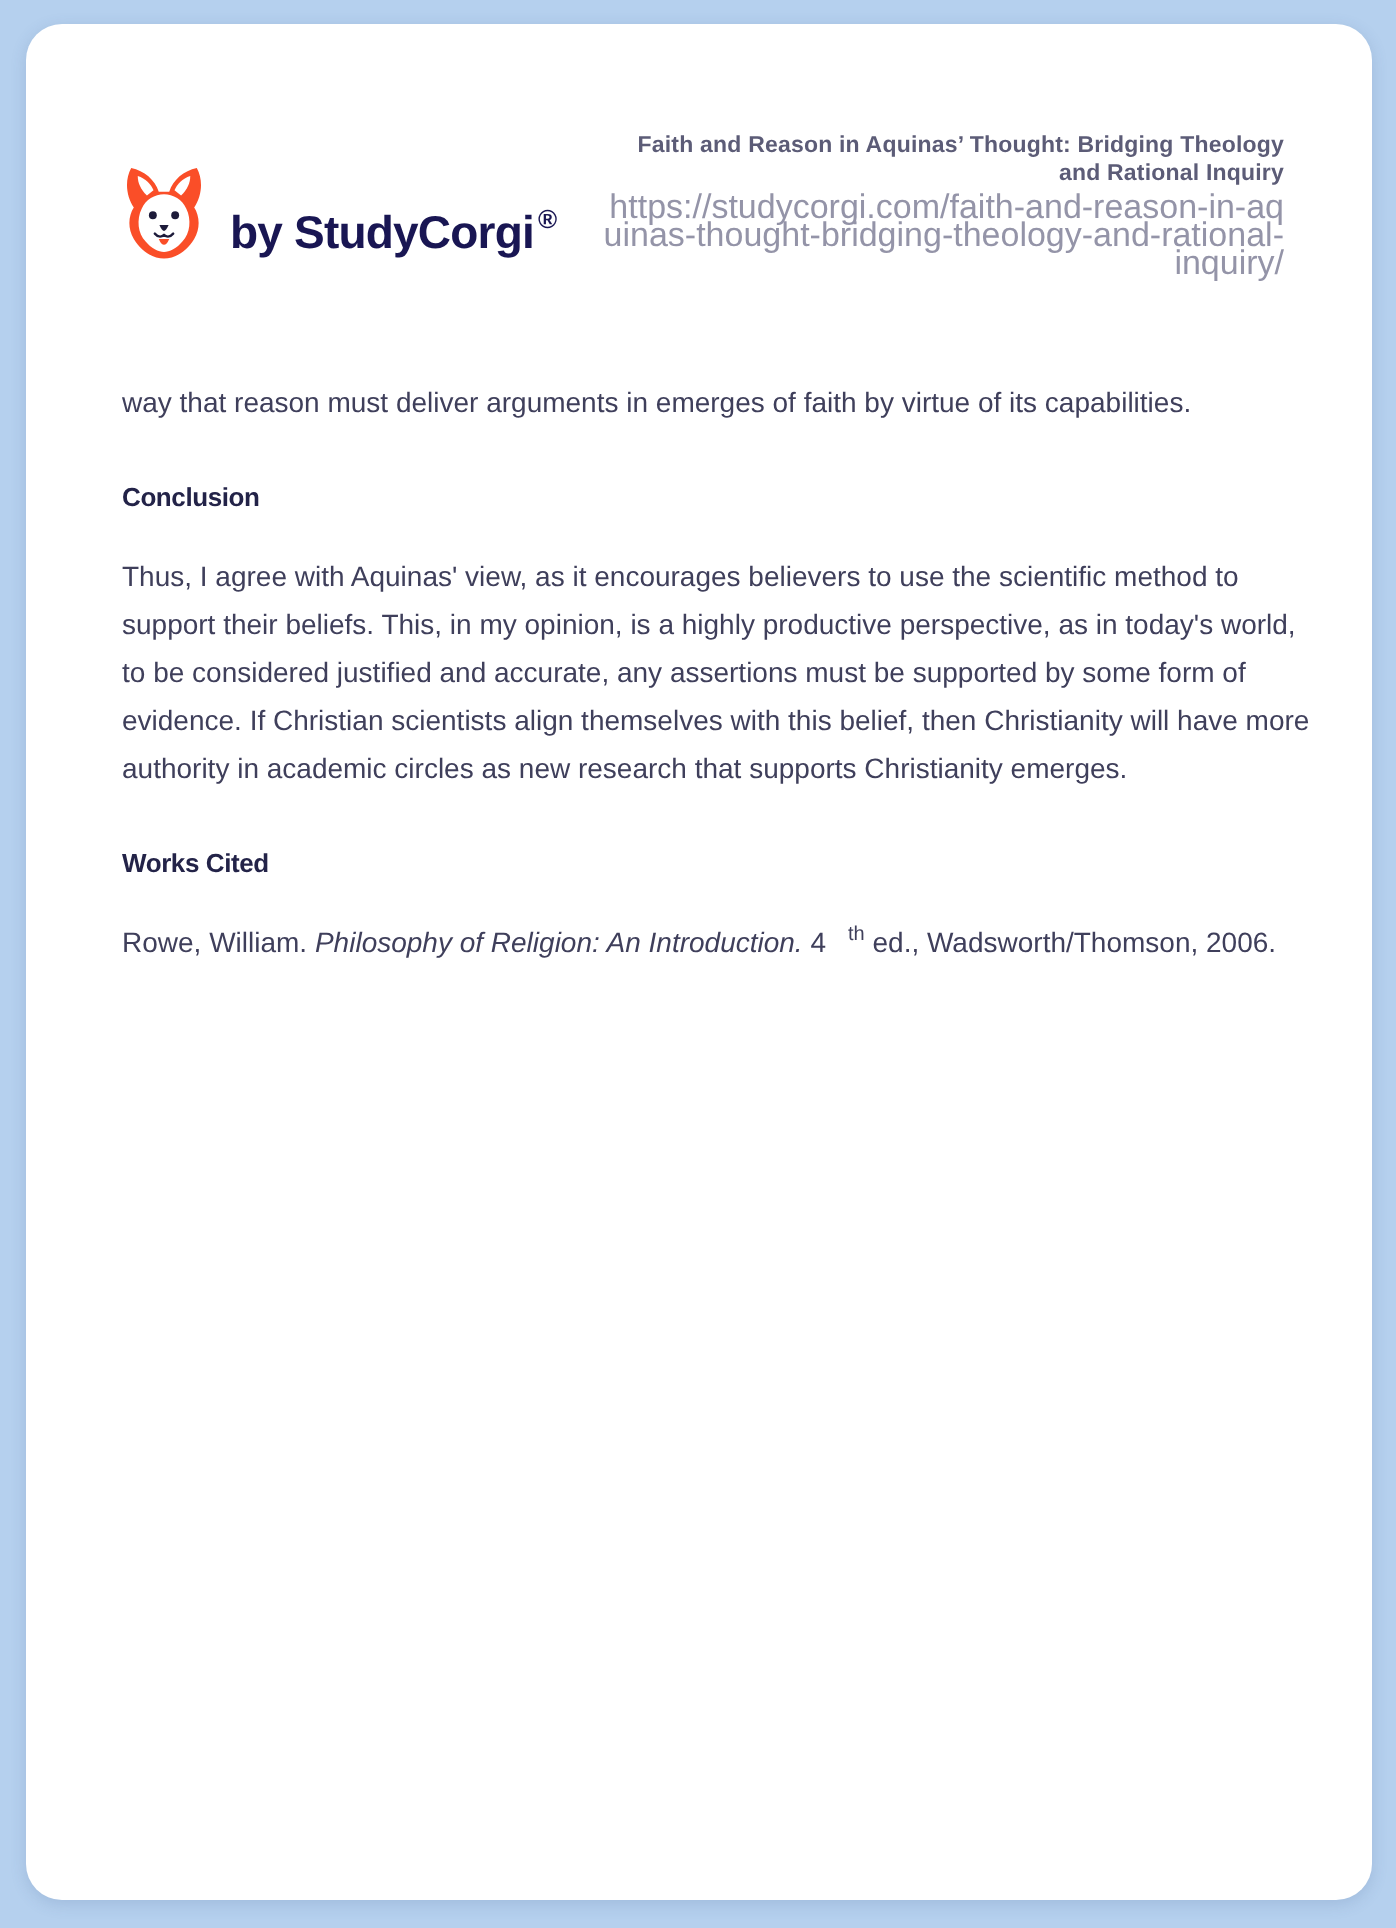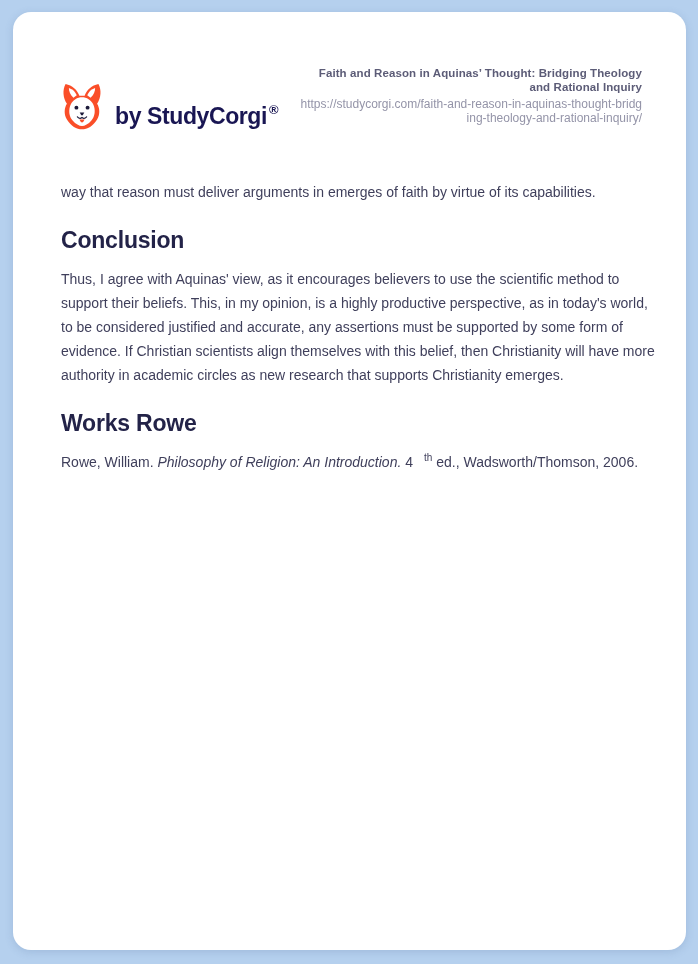--- a/index.html
+++ b/index.html
@@ -51,36 +51,36 @@
   }
   .doc-title {
     font-size: 11.5px;
     font-weight: 700;
     line-height: 14px;
     color: #5c5c77;
     letter-spacing: 0.1px;
   }
   .doc-url {
     margin-top: 3px;
-    font-size: 12px;
+    font-size: 17px;
     line-height: 14px;
     color: #9494a8;
     word-break: break-all;
   }
   
   .content {
     margin-top: 50px;
     width: 597px;
     color: #3f3f5b;
     font-size: 14px;
     line-height: 24px;
   }
   .content p { margin: 0; }
   h2 {
-    font-size: 23px;
+    font-size: 13px;
     line-height: 20px;
     font-weight: 800;
     color: #232348;
     letter-spacing: -0.2px;
     margin: 26px 0 17px 0;
   }
   .citation em { font-style: italic; }
   .citation sup {
     font-size: 10px;
     vertical-align: 6px;
@@ -131,18 +131,18 @@
 
   </div>
 
   <div class="content">
 
     <p>way that reason must deliver arguments in emerges of faith by virtue of its capabilities.</p>
 
     <h2>Conclusion</h2>
     <p>Thus, I agree with Aquinas' view, as it encourages believers to use the scientific method to support their beliefs. This, in my opinion, is a highly productive perspective, as in today's world, to be considered justified and accurate, any assertions must be supported by some form of evidence. If Christian scientists align themselves with this belief, then Christianity will have more authority in academic circles as new research that supports Christianity emerges.</p>
 
-    <h2>Works Rowe</h2>
+    <h2>Works Cited</h2>
     <p class="citation"><span>Rowe, William. </span><em>Philosophy of Religion: An Introduction.</em><span> 4</span><sup>th</sup><span> ed., Wadsworth/Thomson, 2006.</span></p>
 
   </div>
 
 </div>
 
 </body></html>

